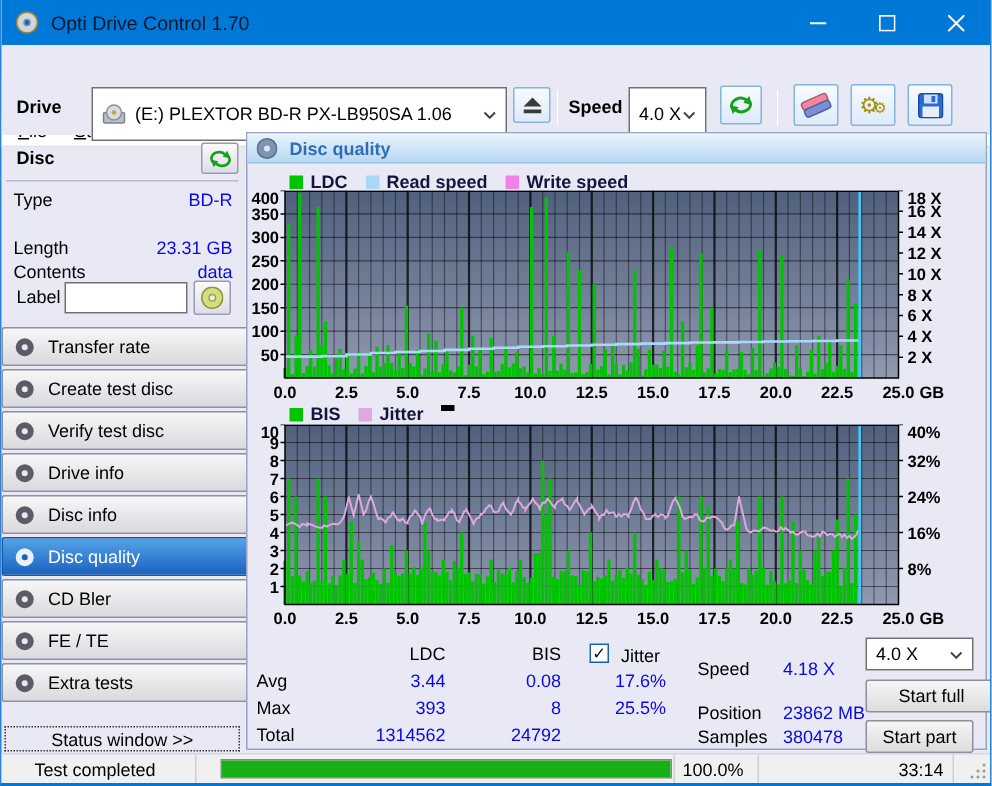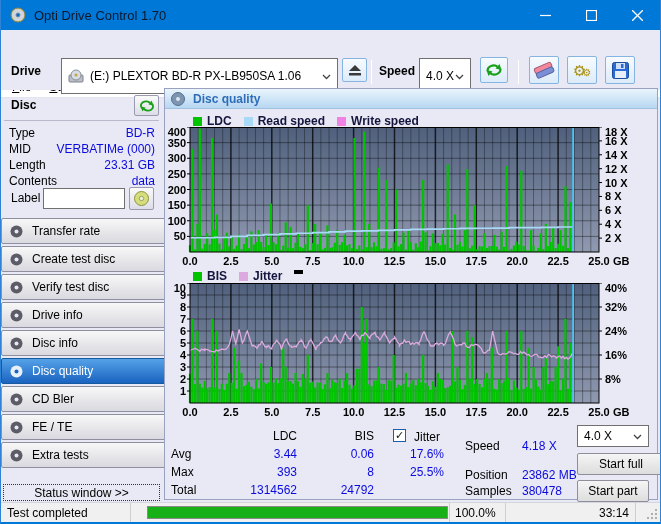--- a/index.html
+++ b/index.html
@@ -61,21 +61,21 @@
   .stat.blue{color:#0a0ae0;}
   .stat.r{width:60px;text-align:right;}
   .checkbox{position:absolute;width:13px;height:13px;background:#fff;border:1px solid #1a5fae;
             display:flex;align-items:center;justify-content:center;font-size:11px;color:#111;}
   .btn{position:absolute;background:linear-gradient(#f5f5f5,#dddddd);border:1px solid #8f8f9b;
        display:flex;align-items:center;justify-content:center;border-radius:2px;}
   
   .statusbar{position:absolute;left:0;top:502px;width:100%;height:20px;background:#f0f0f0;
              border-top:1px solid #d5d5e0;display:flex;align-items:center;}
   .sb-sec{height:100%;display:flex;align-items:center;border-right:1px solid #cfcfcf;}
-  .sb-status{width:130px;padding-left:6px;}
+  .sb-status{width:130px;padding-left:22px;}
   .sb-bar{width:319px;padding-left:16px;}
   .bar-track{width:301px;height:13px;background:#e6e6e6;border:1px solid #8a8a8a;}
   .bar-fill{height:100%;background:#17b117;}
   .sb-perc{width:56px;padding-left:5px;}
   .sb-time{width:130px;justify-content:flex-end;padding-right:6px;}
   .sb-grip{flex:1;border-right:none;position:relative;}
   .grip{position:absolute;right:2px;bottom:2px;width:12px;height:12px;}
 </style>
 </head>
 <body>
@@ -182,24 +182,20 @@
           <path d="M2,8 A5,4 0 0 1 10,3" fill="none" stroke="#18a018" stroke-width="1.8"></path>
           <polygon points="11.5,0.5 13.5,5.5 8.5,4.5" fill="#18a018"></polygon>
           <path d="M12,4 A5,4 0 0 1 4,9" fill="none" stroke="#18a018" stroke-width="1.8"></path>
           <polygon points="2.5,11.5 0.5,6.5 5.5,7.5" fill="#18a018"></polygon>
         </svg>
     </div>
     <div class="hline" style="top:30px"></div>
     <div class="info-row" style="top:36px">
       <span>Type</span>
       <span class="info-val">BD-R</span>
-    </div>
-    <div class="info-row" style="top:52px">
-      <span>MID</span>
-      <span class="info-val">VERBATIMe (000)</span>
     </div>
     <div class="info-row" style="top:68px">
       <span>Length</span>
       <span class="info-val">23.31 GB</span>
     </div>
     <div class="info-row" style="top:84px">
       <span>Contents</span>
       <span class="info-val">data</span>
     </div>
     <span class="stat" style="left:10px;top:101px">Label</span>
@@ -844,21 +840,21 @@
         <text x="448" y="133">GB</text>
       </svg>
 
     <span class="stat r" style="left:72px;top:340px;font-weight:normal">LDC</span>
     <span class="stat r" style="left:149px;top:340px">BIS</span>
     <span class="checkbox" style="left:228px;top:340px">✓</span>
     <span class="stat" style="left:249px;top:341px">Jitter</span>
 
     <span class="stat" style="left:6px;top:358px">Avg</span>
     <span class="stat r blue" style="left:72px;top:358px">3.44</span>
-    <span class="stat r blue" style="left:149px;top:358px">0.06</span>
+    <span class="stat r blue" style="left:149px;top:358px">0.08</span>
     <span class="stat r blue" style="left:219px;top:358px">17.6%</span>
 
     <span class="stat" style="left:6px;top:376px">Max</span>
     <span class="stat r blue" style="left:72px;top:376px">393</span>
     <span class="stat r blue" style="left:149px;top:376px">8</span>
     <span class="stat r blue" style="left:219px;top:376px">25.5%</span>
 
     <span class="stat" style="left:6px;top:394px">Total</span>
     <span class="stat r blue" style="left:72px;top:394px">1314562</span>
     <span class="stat r blue" style="left:149px;top:394px">24792</span>

